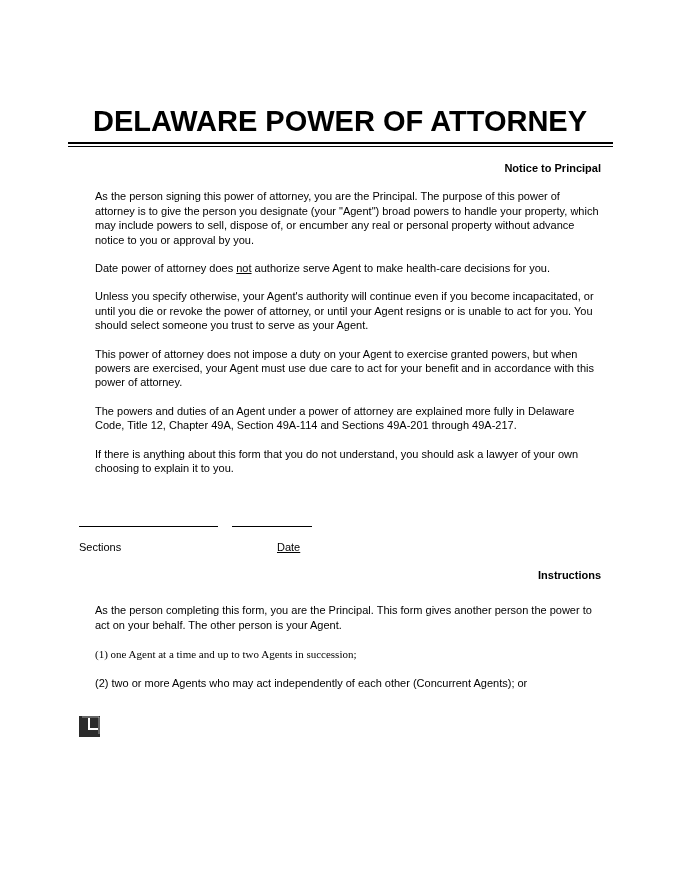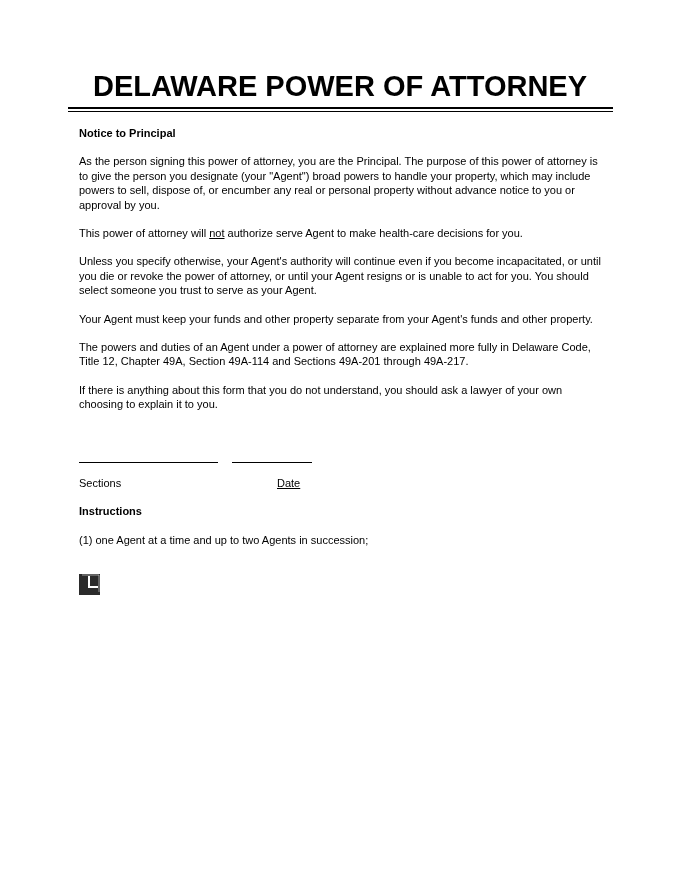--- a/index.html
+++ b/index.html
@@ -3,21 +3,21 @@
 <meta charset="utf-8">
 <style>
   html, body { margin: 0; padding: 0; background: #ffffff; }
   .page {
     width: 680px;
     height: 880px;
     background: #ffffff;
     color: #000000;
     font-family: "Liberation Sans", sans-serif;
     box-sizing: border-box;
-    padding-top: 71px;
+    padding-top: 106px;
     overflow: hidden;
     position: relative;
   }
   .doc-title {
     font-size: 29px;
     font-weight: bold;
     line-height: 30px;
     text-align: center;
     white-space: nowrap;
   }
@@ -25,27 +25,27 @@
   .title-rule .r1 { height: 2px; background: #000; }
   .title-rule .r2 { height: 1px; background: #000; margin-top: 2px; }
 
   .content {
     padding: 0 79px;
     font-size: 11px;
     line-height: 14.4px;
   }
   .section-heading {
     font-weight: bold;
-    text-align: left;
+    text-align: right;
     margin-top: 14px;
   }
   .section-heading.instructions { }
-  p.doc { margin: 14px 0 0 0; }
+  p.doc { margin: 14px 0 0 16px; }
   p.doc.first-instr { margin-top: 21px; }
-  p.doc.list-item { margin-top: 15px; }
+  p.doc.list-item { margin-top: 15px; font-family: Liberation Serif, serif; }
   .u { text-decoration: underline; }
 
   .sig-lines { margin-top: 50px; height: 1px; }
   .sig-line { display: inline-block; height: 1px; background: #000; vertical-align: top; }
   .sig-line.principal { width: 139px; margin-right: 14px; }
   .sig-line.date { width: 80px; }
   .sig-labels { position: relative; margin-top: 13px; height: 14.4px; }
   .sig-labels .date-label { position: absolute; left: 198px; top: 0; text-decoration: underline; }
 
   .footer-logo { margin-top: 26px; width: 21px; height: 21px; }
@@ -60,38 +60,40 @@
     <div class="r1"></div>
     <div class="r2"></div>
   </div>
 
   <div class="content">
 
     <div class="section-heading">Notice to Principal</div>
 
     <p class="doc">As the person signing this power of attorney, you are the Principal. The purpose of this power of attorney is to give the person you designate (your "Agent") broad powers to handle your property, which may include powers to sell, dispose of, or encumber any real or personal property without advance notice to you or approval by you.</p>
 
-    <p class="doc"><span>This power of attorney will </span><span class="u">not</span><span> authorize serve Agent to make health-care decisions for you.</span></p>
+    <p class="doc"><span>Date power of attorney does </span><span class="u">not</span><span> authorize serve Agent to make health-care decisions for you.</span></p>
 
     <p class="doc">Unless you specify otherwise, your Agent's authority will continue even if you become incapacitated, or until you die or revoke the power of attorney, or until your Agent resigns or is unable to act for you. You should select someone you trust to serve as your Agent.</p>
-    <p class="doc">Your Agent must keep your funds and other property separate from your Agent's funds and other property.</p>
+    <p class="doc">This power of attorney does not impose a duty on your Agent to exercise granted powers, but when powers are exercised, your Agent must use due care to act for your benefit and in accordance with this power of attorney.</p>
     <p class="doc">The powers and duties of an Agent under a power of attorney are explained more fully in Delaware Code, Title 12, Chapter 49A, Section 49A-114 and Sections 49A-201 through 49A-217.</p>
     <p class="doc">If there is anything about this form that you do not understand, you should ask a lawyer of your own choosing to explain it to you.</p>
 
     <div class="sig-lines">
       <span class="sig-line principal"></span><span class="sig-line date"></span>
     </div>
     <div class="sig-labels">
       <span>Sections</span>
       <span class="date-label">Date</span>
     </div>
 
     <div class="section-heading instructions">Instructions</div>
 
+    <p class="doc first-instr">As the person completing this form, you are the Principal. This form gives another person the power to act on your behalf. The other person is your Agent.</p>
     <p class="doc list-item">(1) one Agent at a time and up to two Agents in succession;</p>
+    <p class="doc">(2) two or more Agents who may act independently of each other (Concurrent Agents); or</p>
 
     <svg class="footer-logo" width="21" height="21" viewBox="0 0 21 21" xmlns="http://www.w3.org/2000/svg">
       <rect x="0" y="0" width="21" height="21" fill="#2b2b2b"></rect>
       <path d="M3 1 H20 V18" stroke="#ffffff" stroke-width="1" fill="none" opacity="0.55"></path>
       <path d="M10 2 V13 H19" stroke="#ffffff" stroke-width="2" fill="none"></path>
     </svg>
 
   </div>
 </div>
 

